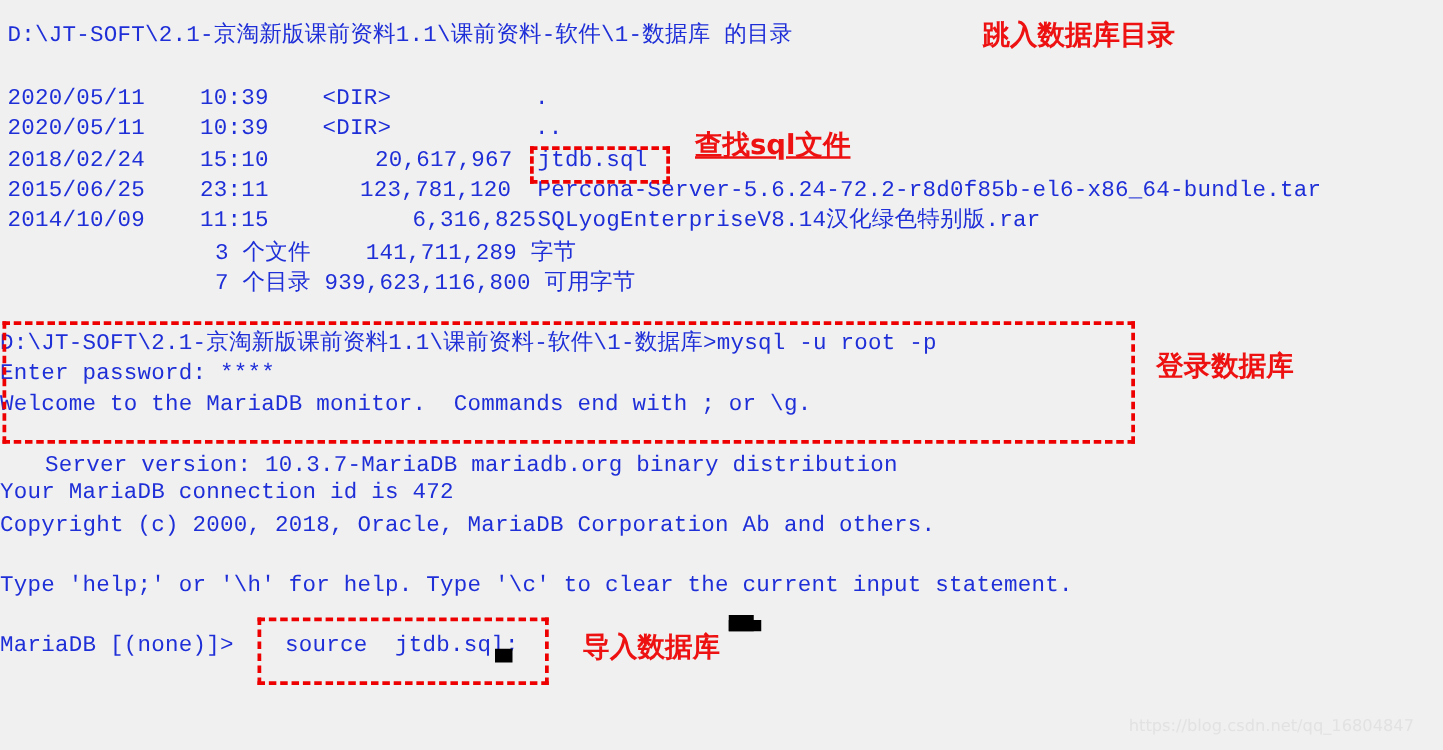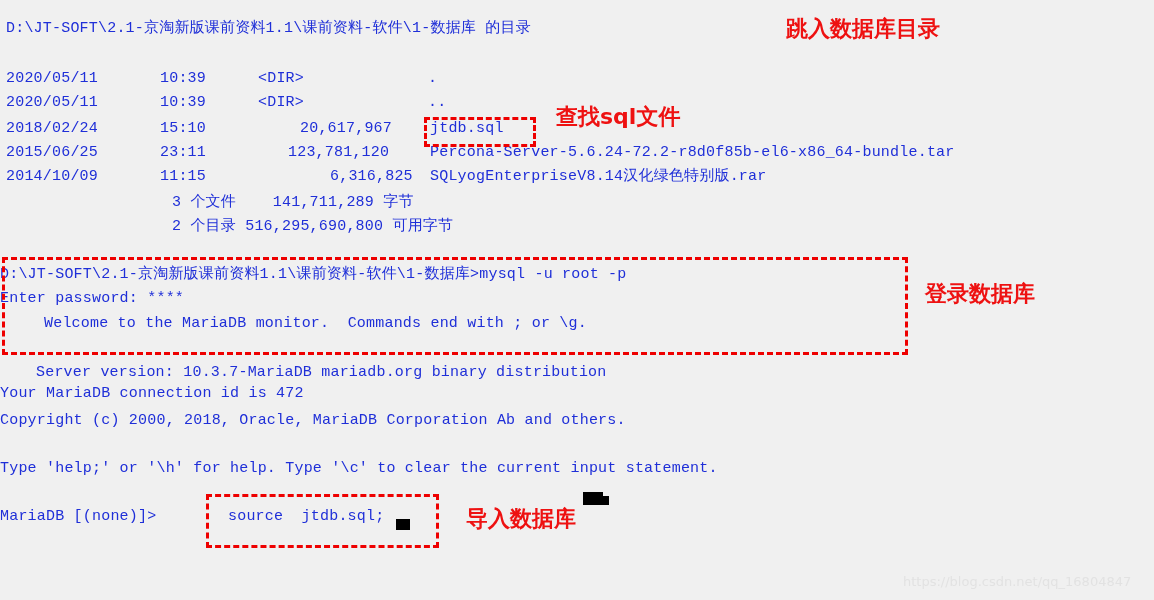--- a/index.html
+++ b/index.html
@@ -22,21 +22,21 @@
     left: 0;
     top: 0;
     width: 1154px;
     height: 600px;
   }
   .line {
     position: absolute;
     white-space: pre;
     color: #1f2fd8;
     font-family: "Liberation Mono", "DejaVu Sans Mono", monospace;
-    font-size: 15px;
+    font-size: 18px;
     letter-spacing: 0.2px;
     line-height: 22px;
   }
   .line.cjk {
     font-family: "Liberation Mono", "DejaVu Sans Mono", monospace;
   }
 
   
   .annot {
     position: absolute;
@@ -105,25 +105,25 @@
     <div class="line" style="left:160px; top:142px;">23:11</div>
     <div class="line" style="left:288px; top:142px;">123,781,120</div>
     <div class="line" style="left:430px; top:142px;">Percona-Server-5.6.24-72.2-r8d0f85b-el6-x86_64-bundle.tar</div>
 
     <div class="line" style="left:6px; top:166px;">2014/10/09</div>
     <div class="line" style="left:160px; top:166px;">11:15</div>
     <div class="line" style="left:330px; top:166px;">6,316,825</div>
     <div class="line cjk" style="left:430px; top:166px;">SQLyogEnterpriseV8.14汉化绿色特别版.rar</div>
 
     <div class="line cjk" style="left:172px; top:192px;">3 个文件    141,711,289 字节</div>
-    <div class="line cjk" style="left:172px; top:216px;">2 个目录 516,295,690,800 可用字节</div>
+    <div class="line cjk" style="left:172px; top:216px;">7 个目录 939,623,116,800 可用字节</div>
 
     <div class="line cjk" style="left:0px; top:264px;">D:\JT-SOFT\2.1-京淘新版课前资料1.1\课前资料-软件\1-数据库&gt;mysql -u root -p</div>
     <div class="line" style="left:0px; top:288px;">Enter password: ****</div>
-    <div class="line" style="left:0px; top:313px;padding-left:44px;">Welcome to the MariaDB monitor.  Commands end with ; or \g.</div>
+    <div class="line" style="left:0px; top:313px;">Welcome to the MariaDB monitor.  Commands end with ; or \g.</div>
     <div class="line" style="left:0px; top:337px;margin-top:46px;">Your MariaDB connection id is 472</div>
     <div class="line" style="left:0px; top:362px;padding-left:36px;">Server version: 10.3.7-MariaDB mariadb.org binary distribution</div>
     <div class="line" style="left:0px; top:410px;">Copyright (c) 2000, 2018, Oracle, MariaDB Corporation Ab and others.</div>
     <div class="line" style="left:0px; top:458px;">Type 'help;' or '\h' for help. Type '\c' to clear the current input statement.</div>
 
     <div class="line" style="left:0px; top:506px;">MariaDB [(none)]&gt;</div>
     <div class="line" style="left:228px; top:506px;">source  jtdb.sql;</div>
 
   </div>
 
@@ -133,21 +133,21 @@
   <div class="cursor" style="left:583px; top:496px; width:26px; height:9px;"></div>
 
   <div class="dashbox" style="left:424px; top:117px; width:112px; height:30px;"></div>
 
   <div class="dashbox" style="left:2px; top:257px; width:906px; height:98px;"></div>
 
   <div class="dashbox" style="left:206px; top:494px; width:233px; height:54px;"></div>
 
   <div class="annot" style="left:786px; top:16px;">跳入数据库目录</div>
 
-  <div class="annot" style="left:556px; top:104px;">查找sql文件</div>
+  <div class="annot" style="left:556px; top:104px;text-decoration:underline;">查找sql文件</div>
 
   <div class="annot" style="left:925px; top:281px;">登录数据库</div>
 
   <div class="annot" style="left:466px; top:506px;">导入数据库</div>
 
   <div class="watermark" style="left:903px; top:574px;">https://blog.csdn.net/qq_16804847</div>
 
 </div>
 
 </body></html>

